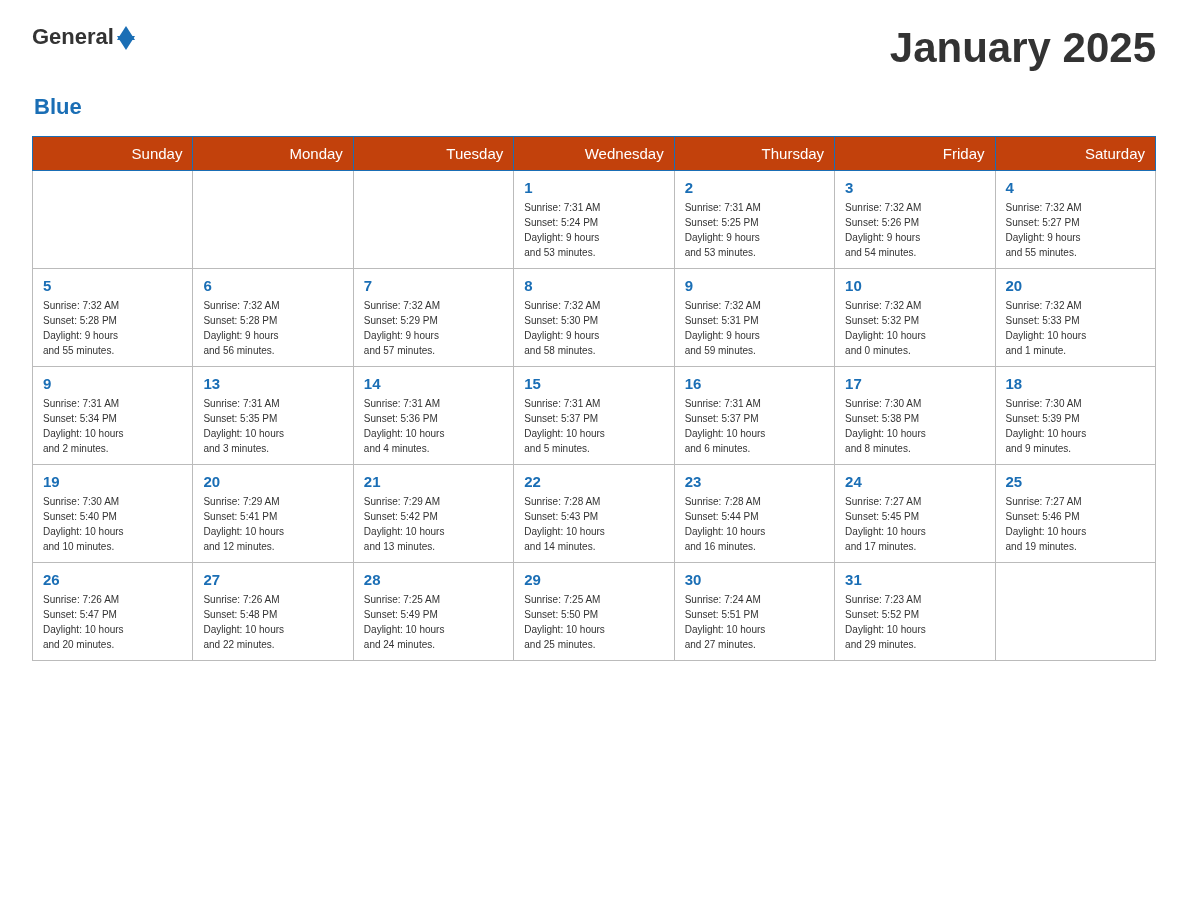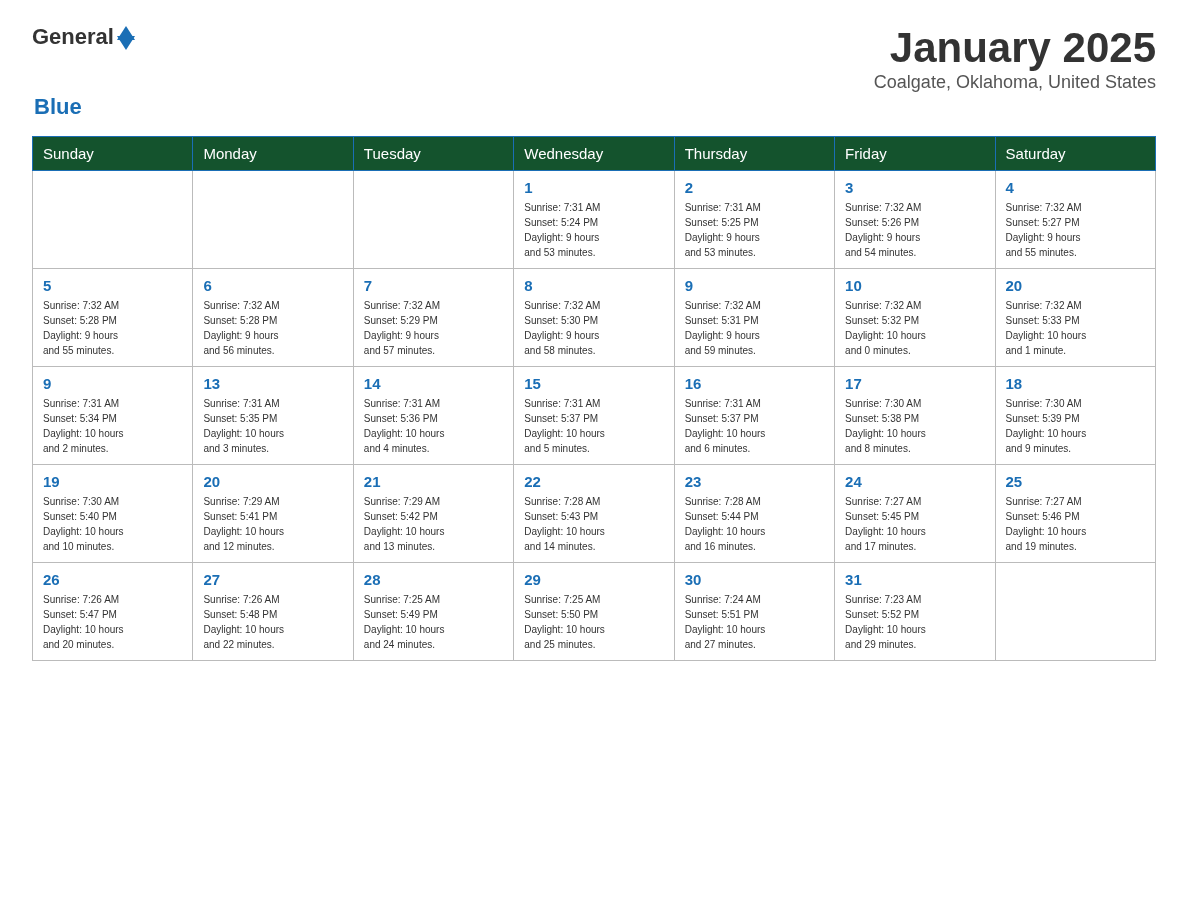--- a/index.html
+++ b/index.html
@@ -42,26 +42,26 @@
     .location {
       font-size: 18px;
       color: #555;
     }
     .calendar {
       width: 100%;
       border-collapse: collapse;
       border: 1px solid #999;
     }
     .calendar th {
-      background-color: #14532d;
+      background-color: #c2410c;
       color: #fff;
       font-size: 15px;
       font-weight: normal;
       padding: 8px 10px;
-      text-align: left;
+      text-align: right;
       border: 1px solid #1a6eb5;
     }
     .calendar td {
       vertical-align: top;
       padding: 8px 10px;
       border: 1px solid #bbb;
       width: 14.28%;
       min-height: 100px;
       font-size: 13px;
       color: #333;
@@ -93,21 +93,20 @@
         <div style="display:flex; flex-direction:column; align-items:center; margin-left:3px; margin-top:2px;">
           <div style="width:0;height:0;border-left:9px solid transparent;border-right:9px solid transparent;border-bottom:14px solid #1a6eb5;"></div>
           <div style="width:0;height:0;border-left:9px solid transparent;border-right:9px solid transparent;border-top:14px solid #1a6eb5;margin-top:-4px;"></div>
         </div>
       </div>
       <span class="logo-text-blue" style="margin-left:2px;">Blue</span>
     </div>
   </div>
   <div class="title-section">
     <div class="month-title">January 2025</div>
-    <div class="location">Coalgate, Oklahoma, United States</div>
   </div>
 </div>
 
 <table class="calendar">
   <thead>
     <tr>
     <th>Sunday</th>
         <th>Monday</th>
         <th>Tuesday</th>
         <th>Wednesday</th>

